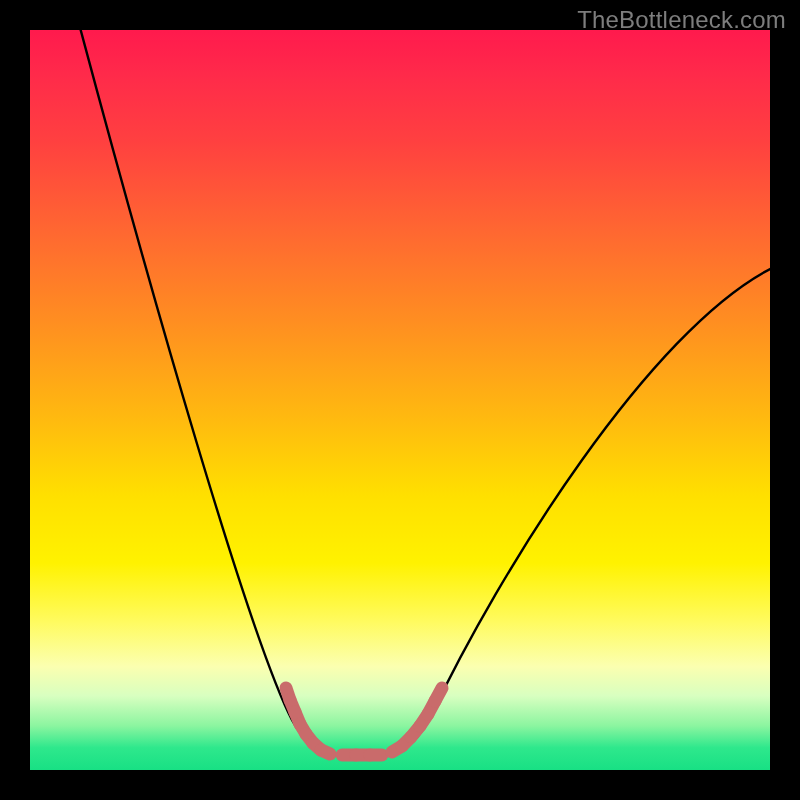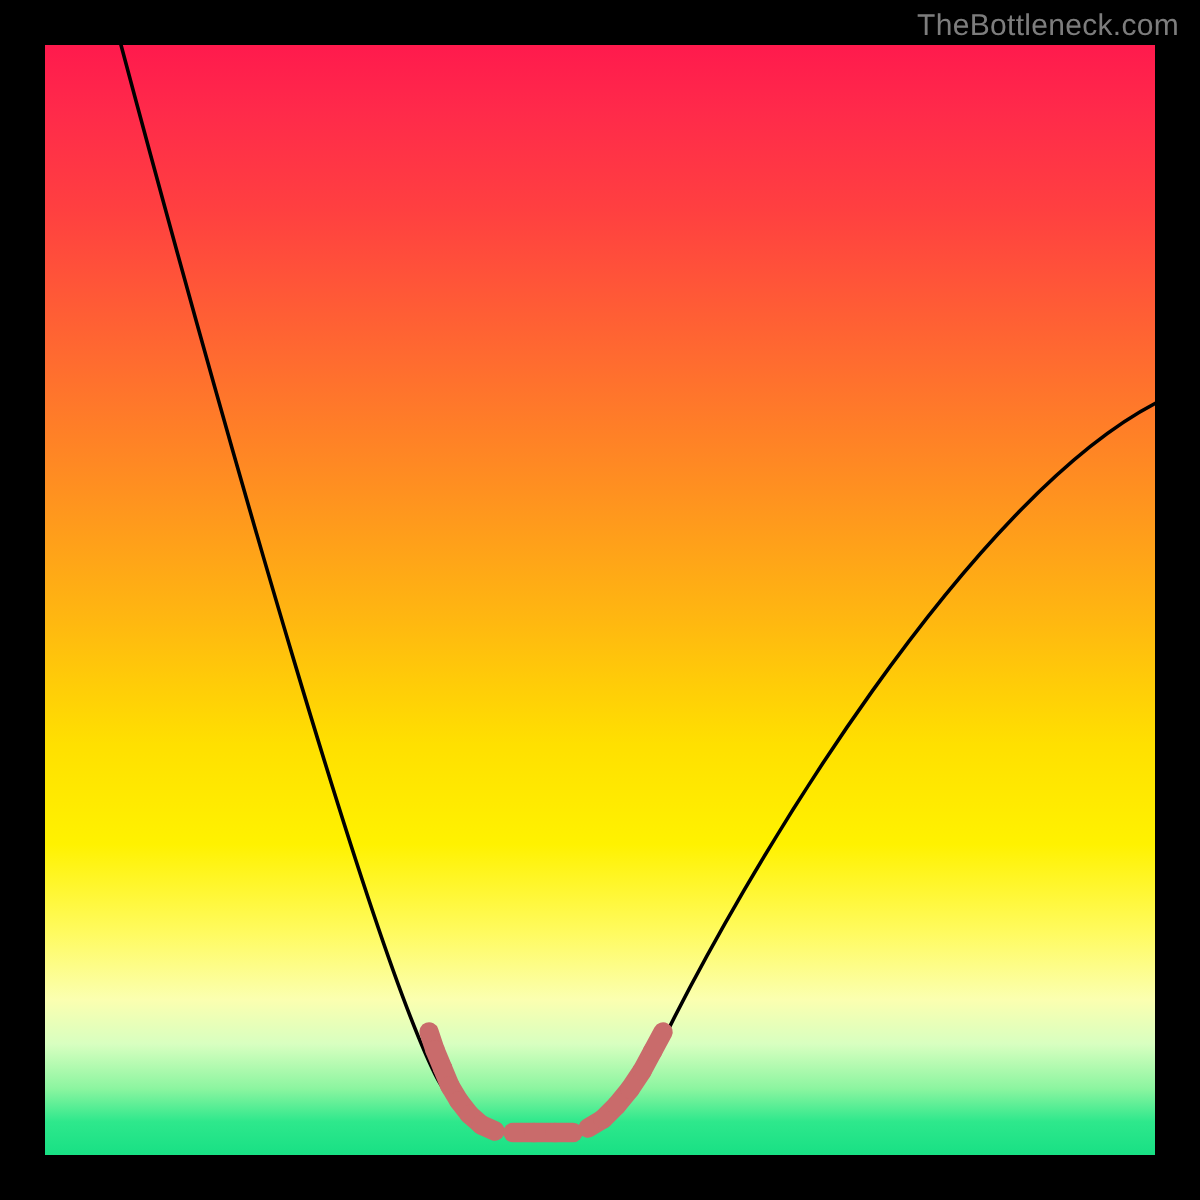--- a/index.html
+++ b/index.html
@@ -46,21 +46,21 @@
       #8cf5a0 94%,
       #2ee88c 97%,
       #18e084 100%
     );
   }
   .watermark {
     position: absolute;
     top: 6px;
     right: 14px;
     color: #7d7d7d;
-    font-size: 20px;
+    font-size: 24px;
     font-weight: 500;
     letter-spacing: 0.2px;
     user-select: none;
   }
   svg.curve {
     position: absolute;
     inset: 0;
   }
 </style>
 </head>

